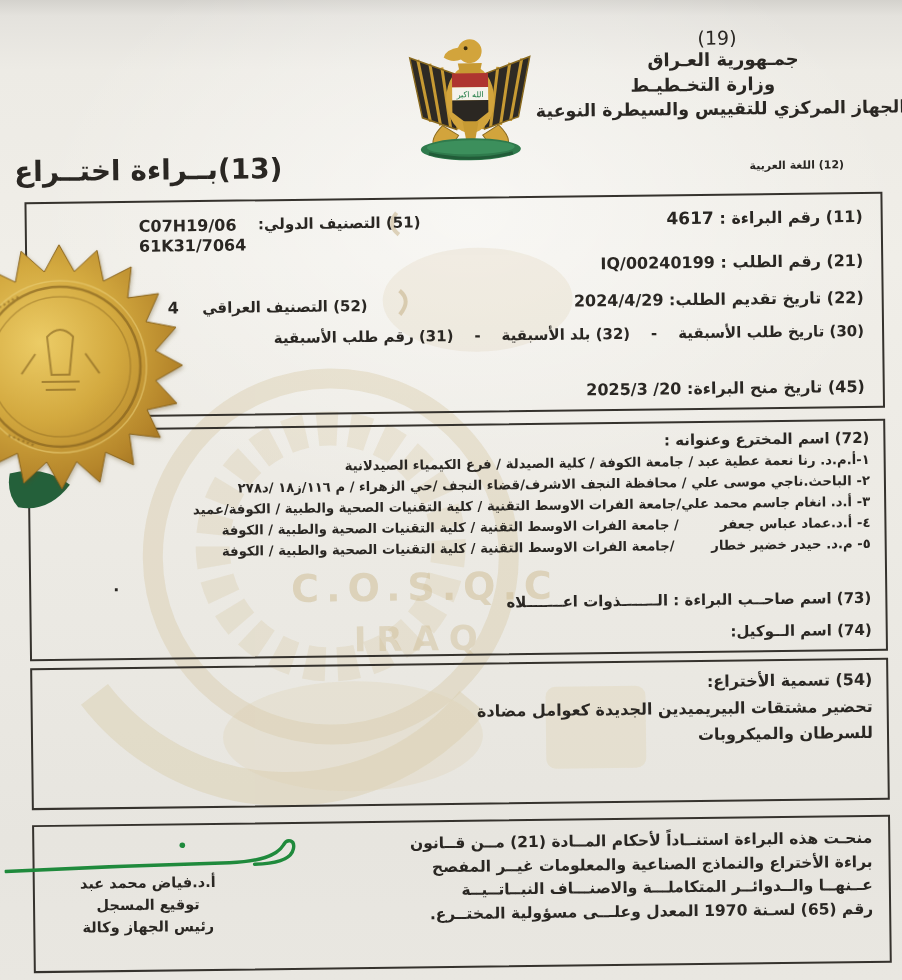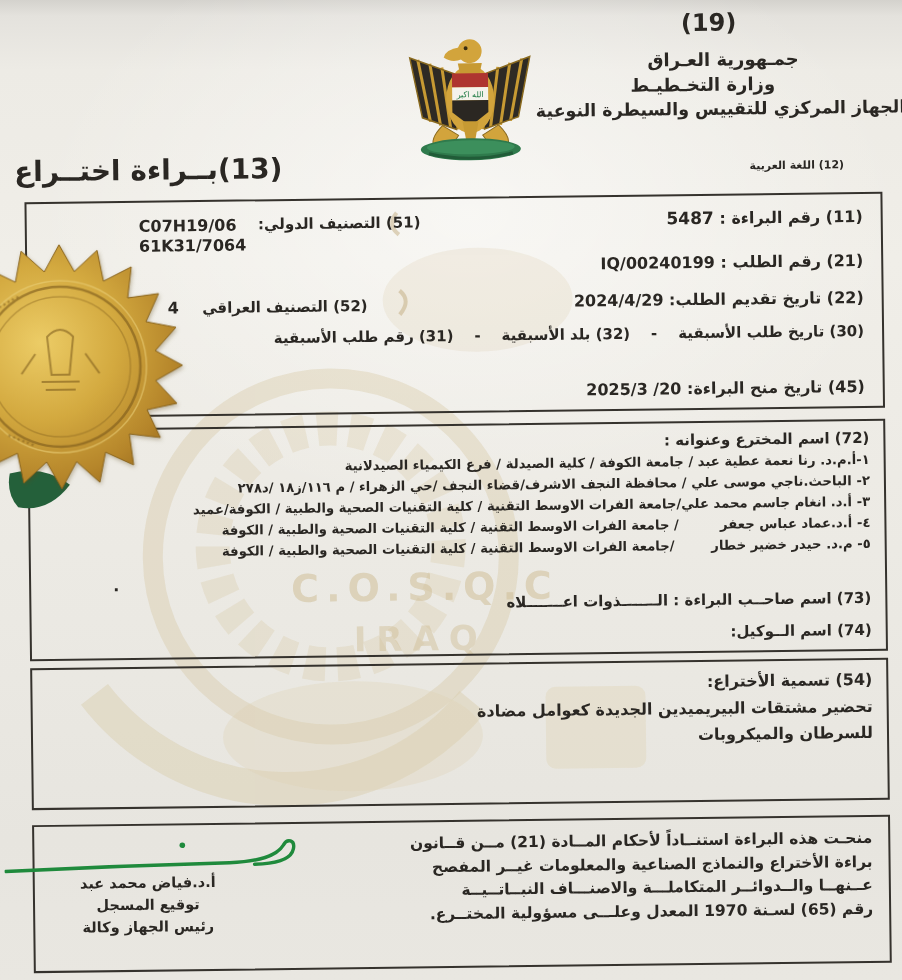--- a/index.html
+++ b/index.html
@@ -12,21 +12,21 @@
   .page::before{
     content:"";position:absolute;inset:0;
     background:radial-gradient(ellipse 620px 420px at 52% 22%,rgba(255,255,254,.55),rgba(255,255,255,0) 70%);
     pointer-events:none;
   }
   .tilt{position:absolute;inset:0;transform:rotate(-0.7deg);transform-origin:451px 490px;}
   .abs{position:absolute;}
   .rtl{direction:rtl;text-align:right;}
   .pre{white-space:pre;}
   
-  .h19{top:12px;right:160px;font-size:24px;font-weight:bold;}
+  .h19{top:30px;right:160px;font-size:19px;font-weight:normal;}
   .h1{top:52px;right:98px;font-size:18px;font-weight:bold;letter-spacing:.5px;}
   .h2{top:77px;right:122px;font-size:18px;font-weight:bold;}
   .h3{top:102px;right:-8px;font-size:17.5px;font-weight:bold;}
   .lang12{top:163px;right:54px;font-size:11px;font-weight:bold;}
   .doc13{top:150px;left:18px;font-size:28px;font-weight:bold;letter-spacing:1px;}
   
   .box{position:absolute;left:28px;width:854px;border:2.5px solid #35322d;background:transparent;z-index:2;}
   .box1{top:197px;height:212px;}
   .box2{top:424px;height:228px;}
   .box3{top:663px;height:138px;}
@@ -103,21 +103,21 @@
         <path d="M28,124 q42,10 84,0" fill="none" stroke="#215c38" stroke-width="3"></path>
       </g>
     </svg>
 
     <div class="abs doc13 rtl">(13)بــراءة اختــراع</div>
     <div class="abs lang12 rtl">(12) اللغة العربية</div>
 
     <div class="box box1">
       <div class="row rtl" style="top:12px;right:18px;">
         <span>(11) رقم البراءة :</span>
-        <span class="val" dir="ltr" style="font-size:17px;">5487</span>
+        <span class="val" dir="ltr" style="font-size:17px;">4617</span>
       </div>
       <div class="row rtl intl" style="top:14px;left:112px;font-size:15px;">
         <span>(51) التصنيف الدولي:</span>
         <span class="stack">
           <div>C07H19/06</div>
           <div>61K31/7064</div>
         </span>
       </div>
       <div class="row rtl" style="top:57px;right:18px;">
         <span>(21) رقم الطلب :</span>

